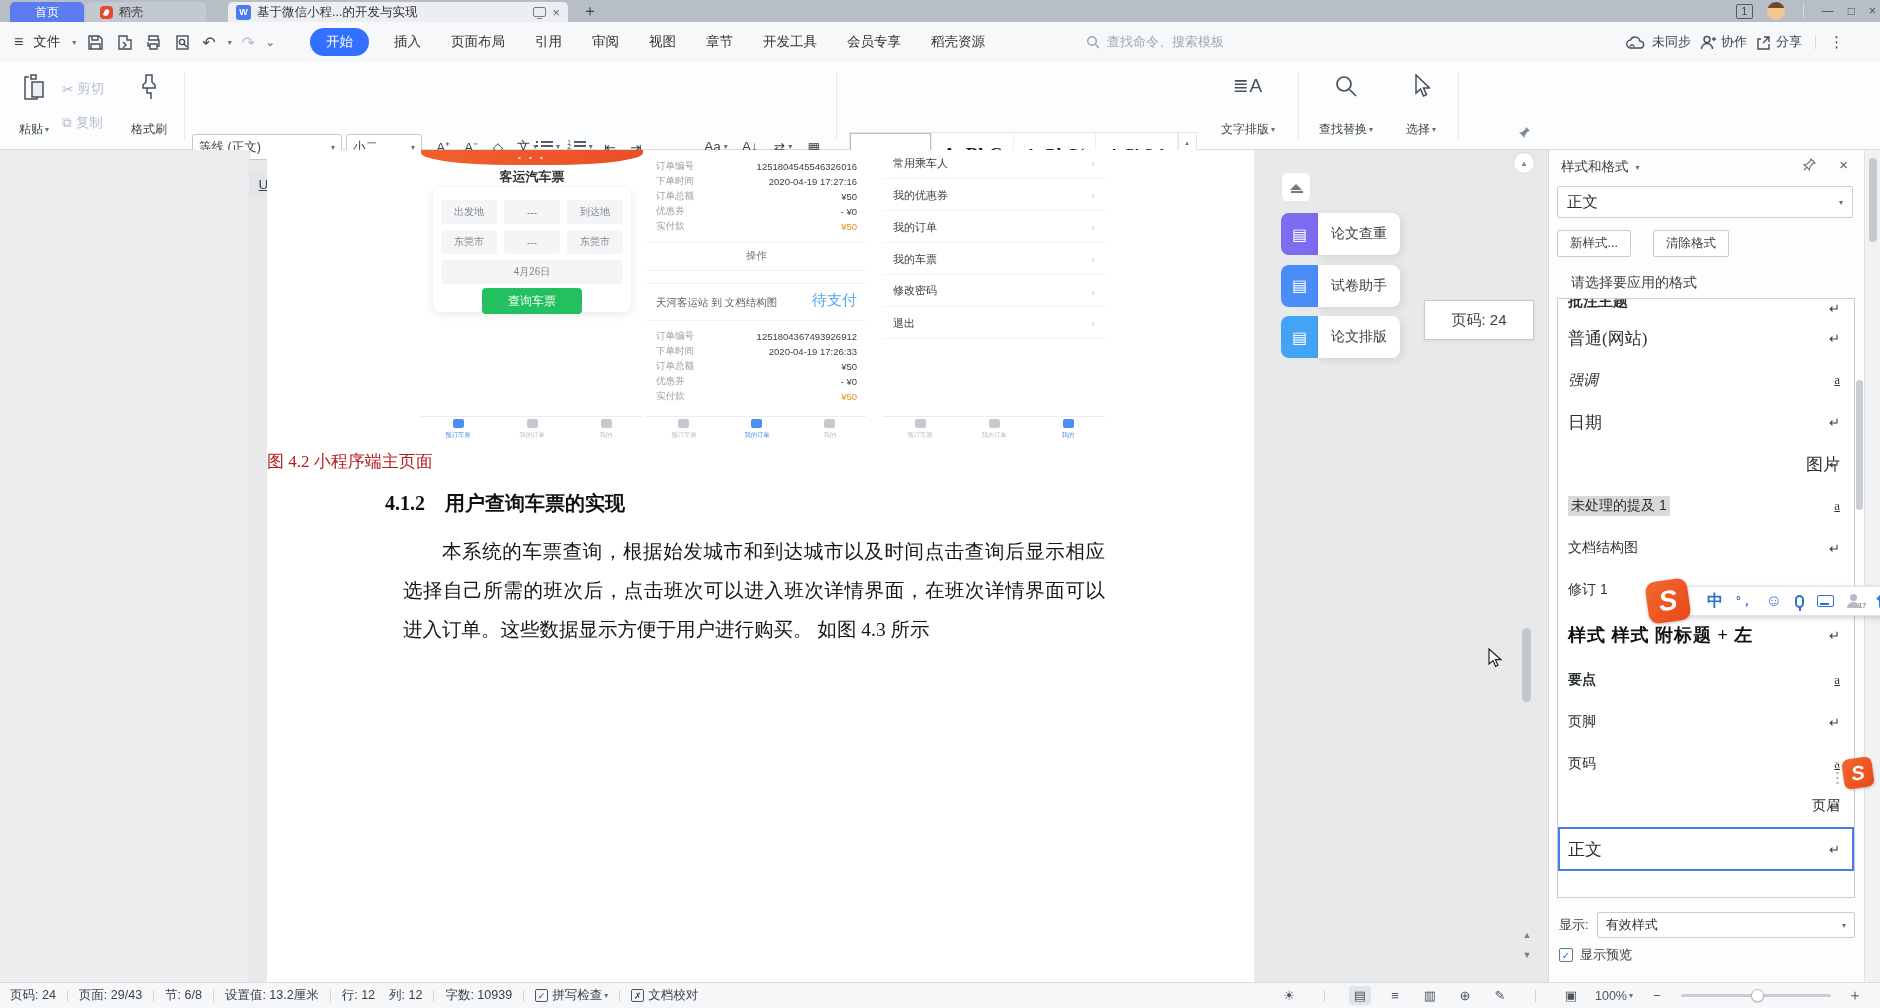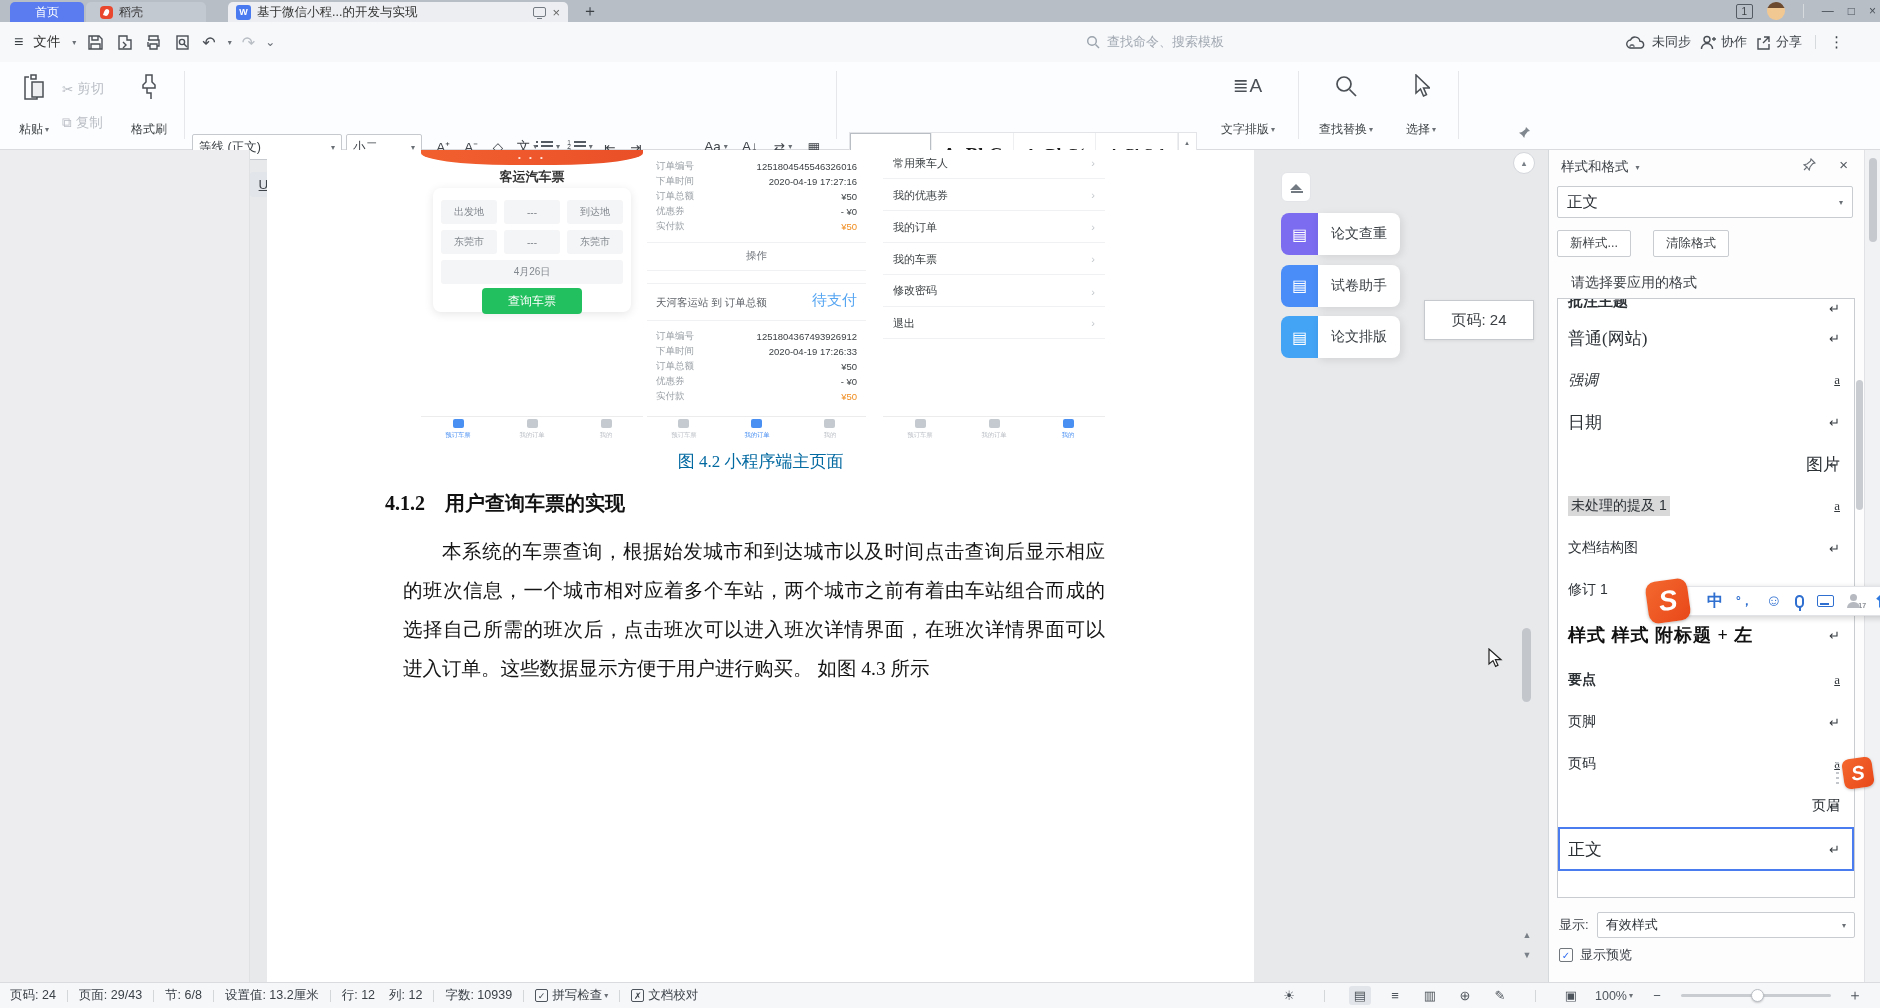--- a/index.html
+++ b/index.html
@@ -93,21 +93,21 @@
 .oval{font-size:9.5px;color:#3c4043}
 .oval.pay{color:#f08c1e}
 .pdiv{position:absolute;left:0;width:100%;height:1px;background:#f0f1f2}
 .action{position:absolute;left:0;width:100%;text-align:center;font-size:10.5px;color:#73787e}
 .route{position:absolute;left:9px;font-size:10.5px;color:#5f6368}
 .paystat{position:absolute;right:9px;font-size:15px;color:#57a6f2}
 .prow{position:absolute;left:10px;width:202px;height:14px;display:flex;justify-content:space-between;align-items:center}
 .ptext{font-size:11px;color:#3c4043}
 .chev{font-size:11px;color:#c3c7cb}
 
-.caption{position:absolute;left:0;top:300px;width:100%;text-align:center;font-family:"Liberation Serif",serif;font-size:17px;color:#0369a1}
+.caption{position:absolute;left:0;top:300px;width:100%;font-family:"Liberation Serif",serif;font-size:17px;color:#b91c1c}
 .heading{position:absolute;left:118px;top:340px;font-family:"Liberation Serif",serif;font-size:20px;font-weight:bold;color:#111}
 #body-lines{position:absolute;left:136px;top:382px;width:702px;font-family:"Liberation Serif",serif;font-size:19.5px;color:#151515}
 .bline{height:39px;line-height:39px;text-align:justify;text-align-last:justify;white-space:nowrap;overflow:hidden}
 .bline.first{text-indent:39px}
 .bline.last{text-align-last:left}
 
 
 .dthumb{position:absolute;left:1522px;top:628px;width:9px;height:74px;background:#c3c7cc;border-radius:5px}
 .upcircle{position:absolute;left:1513px;top:152px;width:22px;height:22px;border:1px solid #d3d6da;background:#fff;border-radius:50%;color:#7a8087;font-size:9px}
 .pinmini{position:absolute;left:1518px;top:126px}
@@ -240,20 +240,32 @@
             <rect x="3" y="2" width="11" height="13" fill="none" stroke="#4a4f55" stroke-width="1.4"></rect>
             <circle cx="8" cy="8" r="2.6" fill="none" stroke="#4a4f55" stroke-width="1.4"></circle>
             <path d="M10 10l3 3" stroke="#4a4f55" stroke-width="1.4"></path>
           </svg>
         </span>
       <span style="font-size:16px;color:#4a4f55">↶</span>
       <span class="caret">▾</span>
       <span style="font-size:16px;color:#b9bec5">↷</span>
       <span style="font-size:12px;color:#6a7076">⌄</span>
     </div>
+    <div id="menu-tabs" class="flex">
+        <div class="mtab active">开始</div>
+        <div class="mtab">插入</div>
+        <div class="mtab">页面布局</div>
+        <div class="mtab">引用</div>
+        <div class="mtab">审阅</div>
+        <div class="mtab">视图</div>
+        <div class="mtab">章节</div>
+        <div class="mtab">开发工具</div>
+        <div class="mtab">会员专享</div>
+        <div class="mtab">稻壳资源</div>
+      </div>
     <div id="cmd-search" class="flex">
       <svg width="14" height="14" viewBox="0 0 14 14">
           <circle cx="6" cy="6" r="4.3" fill="none" stroke="#9aa2ac" stroke-width="1.4"></circle>
           <path d="M9.5 9.5L13 13" stroke="#9aa2ac" stroke-width="1.4"></path>
         </svg>
       <span>查找命令、搜索模板</span>
     </div>
     <div id="menu-right" class="flex">
       <span class="flex" style="gap:7px">
         <svg width="19" height="14" viewBox="0 0 19 14">
@@ -529,21 +541,21 @@
           </div>
           <div class="orow" style="top: 70px;">
             <div class="olabel">实付款</div>
             <div class="oval pay">¥50</div>
           </div>
         </div>
       <div class="pdiv" style="top:92px"></div>
       <div class="action" style="top:99px">操作</div>
       <div class="pdiv" style="top:120px"></div>
       <div class="pdiv" style="top:133px"></div>
-      <div class="route" style="top:146px">天河客运站 到 订单总额</div>
+      <div class="route" style="top:146px">天河客运站 到 文档结构图</div>
       <div class="paystat" style="top:141px">待支付</div>
       <div class="pdiv" style="top:170px"></div>
       <div id="p2o2">
           <div class="orow" style="top: 180px;">
             <div class="olabel">订单编号</div>
             <div class="oval">1251804367493926912</div>
           </div>
           <div class="orow" style="top: 195px;">
             <div class="olabel">下单时间</div>
             <div class="oval">2020-04-19 17:26:33</div>
@@ -623,21 +635,20 @@
             <div class="pticon on"></div>
             <div class="ptlabel on">我的</div>
           </div>
         </div>
     </div>
 
     <div class="caption">图 4.2 小程序端主页面</div>
     <div class="heading">4.1.2　用户查询车票的实现</div>
     <div id="body-lines">
         <div class="bline first">本系统的车票查询，根据始发城市和到达城市以及时间点击查询后显示相应</div>
-        <div class="bline">的班次信息，一个城市相对应着多个车站，两个城市之前有着由车站组合而成的</div>
         <div class="bline">选择自己所需的班次后，点击班次可以进入班次详情界面，在班次详情界面可以</div>
         <div class="bline last">进入订单。这些数据显示方便于用户进行购买。 如图 4.3 所示</div>
       </div>
   </div>
 
   <div class="pinmini"><svg width="13" height="13" viewBox="0 0 13 13">
         <path d="M8 1l4 4-2.2.6L7 9l-.8 3L4 9 1 12l3-3-3-2.2L4 6l3.4-2.8z" fill="#81878e"></path>
       </svg></div>
   <div class="upcircle cc">▴</div>
   <div class="dthumb"></div>

